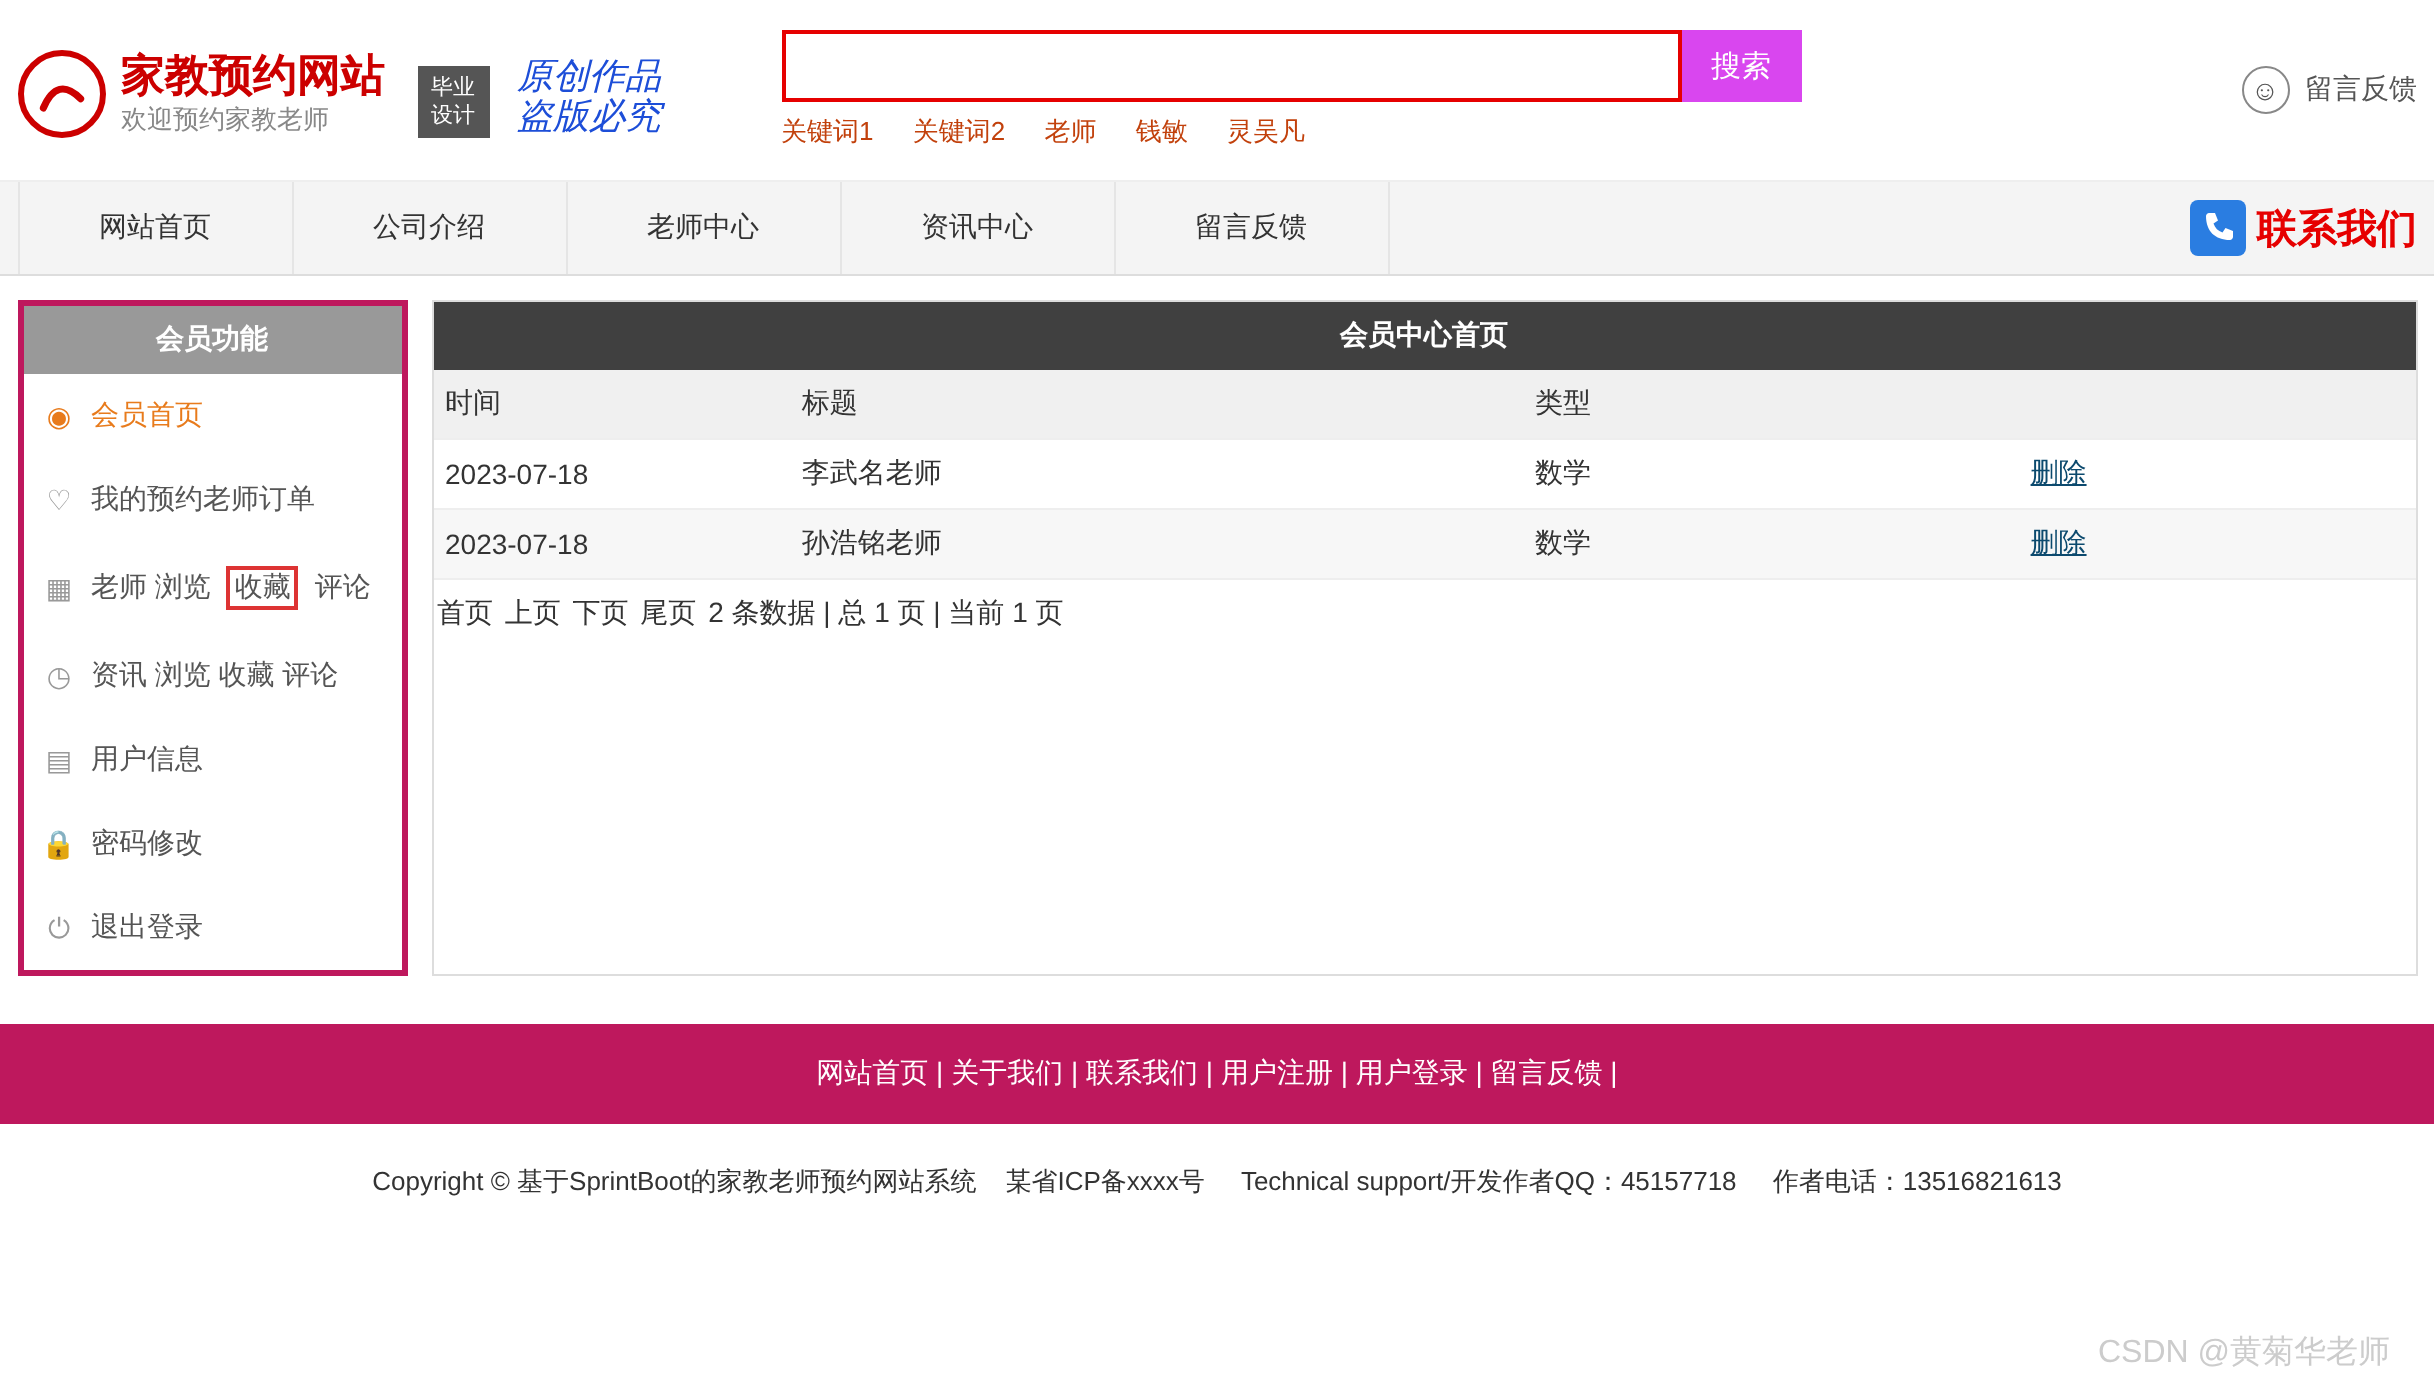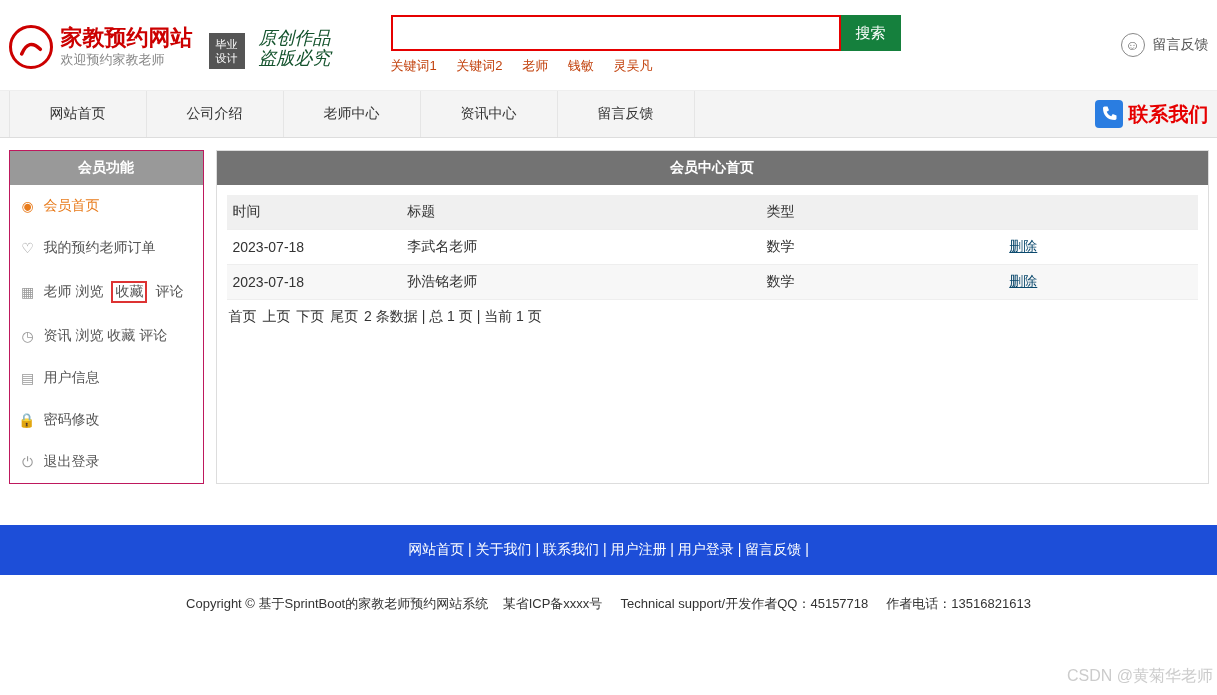--- a/index.html
+++ b/index.html
@@ -6,57 +6,57 @@
 body { font-family: "Microsoft YaHei", Arial, sans-serif; font-size: 14px; color: #333; background: #fff; }
 .container { width: 1200px; margin: 0 auto; }
 .header { display: flex; align-items: center; padding: 15px 0 5px; }
 .logo-area { display: flex; align-items: flex-end; gap: 8px; }
 .logo-circle { width: 44px; height: 44px; border-radius: 50%; border: 3px solid #c00; display: flex; align-items: center; justify-content: center; }
 .logo-circle svg { width: 28px; height: 28px; }
 .logo-text { display: flex; flex-direction: column; }
 .logo-title { font-size: 22px; font-weight: bold; color: #c00; line-height: 1.2; }
 .logo-sub { font-size: 13px; color: #888; }
 .badge-box { background: #555; color: #fff; width: 36px; height: 36px; display: flex; flex-direction: column; align-items: center; justify-content: center; font-size: 11px; margin-left: 8px; line-height: 1.3; margin-top: 12px; }
-.calligraphy { font-family: cursive; font-size: 18px; color: #14532d; margin-left: 6px; line-height: 1.1; font-style: italic; }
+.calligraphy { font-family: cursive; font-size: 18px; color: #1d4ed8; margin-left: 6px; line-height: 1.1; font-style: italic; }
 .search-area { margin-left: 60px; }
 .search-box { display: flex; }
 .search-input { width: 450px; height: 36px; border: 2px solid #e60000; padding: 0 8px; outline: none; }
-.search-btn { width: 60px; height: 36px; background: #15803d; color: #fff; border: none; cursor: pointer; font-size: 15px; }
+.search-btn { width: 60px; height: 36px; background: #d946ef; color: #fff; border: none; cursor: pointer; font-size: 15px; }
 .keywords { margin-top: 6px; font-size: 13px; color: #c2410c; }
 .keywords span { margin-right: 16px; cursor: pointer; }
 .feedback-top { margin-left: auto; display: flex; align-items: center; gap: 8px; color: #555; cursor: pointer; }
 .headset-icon { width: 24px; height: 24px; border: 1px solid #888; border-radius: 50%; display: flex; align-items: center; justify-content: center; font-size: 14px; }
 .nav { background: #f4f4f4; border-top: 1px solid #eee; border-bottom: 1px solid #ddd; margin-top: 10px; }
 .nav-inner { display: flex; align-items: center; }
 .nav-item { padding: 14px 40px; color: #333; cursor: pointer; border-right: 1px solid #e5e5e5; }
 .nav-item:first-child { border-left: 1px solid #e5e5e5; }
 .contact-btn { margin-left: auto; display: flex; align-items: center; gap: 6px; color: #e60000; font-size: 20px; font-weight: bold; cursor: pointer; }
 .contact-icon { width: 28px; height: 28px; background: #2a7de1; border-radius: 4px; display: flex; align-items: center; justify-content: center; color: #fff; }
 .main { display: flex; gap: 12px; padding: 12px 0; }
-.sidebar { width: 195px; border: 1px solid #be185d; }
+.sidebar { width: 195px; border: 3px solid #be185d; }
 .sidebar-header { background: #999; color: #fff; text-align: center; padding: 8px; font-weight: bold; }
 .sidebar-item { display: flex; align-items: center; gap: 8px; padding: 12px 10px; color: #555; cursor: pointer; font-size: 14px; }
 .sidebar-item.active { color: #e87b1c; }
 .sb-icon { width: 16px; height: 16px; display: inline-flex; align-items: center; justify-content: center; color: #999; }
 .sidebar-item.active .sb-icon { color: #e87b1c; }
 .highlight-box { border: 2px solid #d33; padding: 0 2px; }
 .content { flex: 1; border: 1px solid #ddd; padding: 0; }
-.content-header { background: #737373; color: #fff; text-align: center; padding: 8px; font-weight: bold; }
-.content-body { padding: 10px; }
+.content-header { background: #404040; color: #fff; text-align: center; padding: 8px; font-weight: bold; }
+.content-body { }
 table { width: 100%; border-collapse: collapse; }
 thead tr { background: #f0f0f0; }
 th, td { text-align: left; padding: 8px 6px; border-bottom: 1px solid #eee; font-weight: normal; font-size: 14px; }
 tbody tr:nth-child(even) { background: #f7f7f7; }
 .del-link { color: #0c4a6e; cursor: pointer; text-decoration: underline; }
 .pager { padding: 8px 2px; font-size: 14px; color: #333; }
 .pager a { color: #333; text-decoration: none; margin-right: 2px; cursor: pointer; text-align: right; }
-.footer-nav { background: #1d4ed8; color: #fff; padding: 16px 0; text-align: center; margin-top: 29px; }
+.footer-nav { background: #be185d; color: #fff; padding: 16px 0; text-align: center; margin-top: 12px; }
 .footer-nav span { cursor: pointer; }
 .footer-copy { text-align: center; padding: 20px 12px; color: #333; font-size: 13px; }
-.watermark { position: fixed; right: 4px; bottom: 8px; color: #ccc; font-size: 16px; pointer-events: none; }
+.watermark { position: fixed; right: 22px; bottom: 8px; color: #ccc; font-size: 16px; pointer-events: none; }
 </style>
 </head>
 <body>
 
 <div class="container">
   <div class="header">
     <div class="logo-area">
       <div class="logo-circle">
         <svg viewBox="0 0 24 24">
             <path d="M4 18 Q10 4 20 14" stroke="#c00" stroke-width="3" fill="none" stroke-linecap="round"></path>

